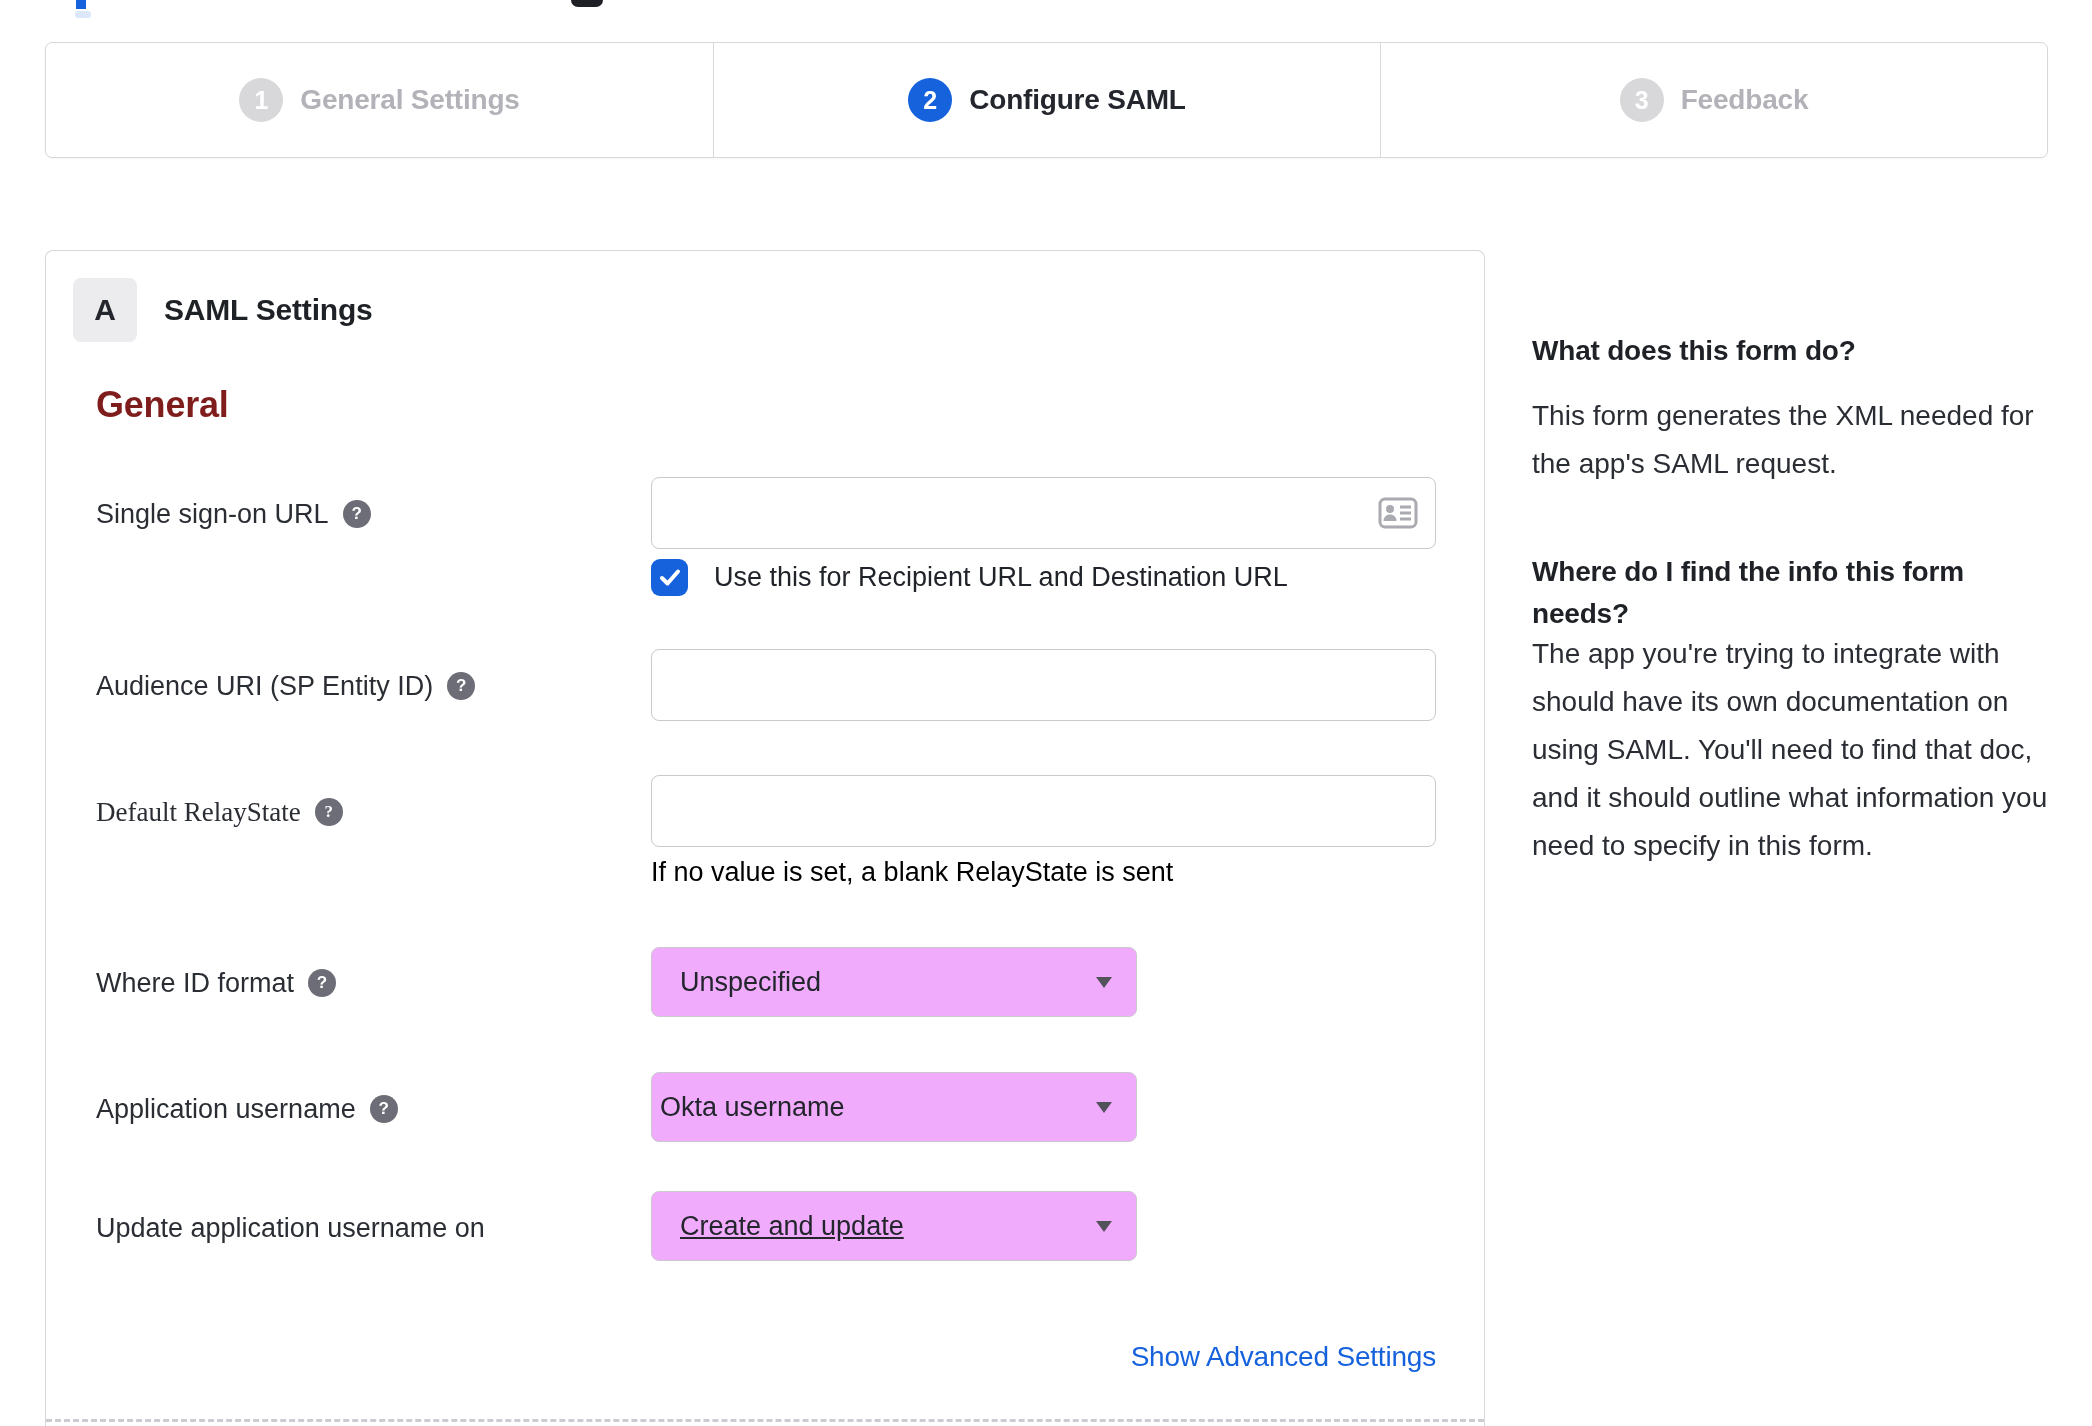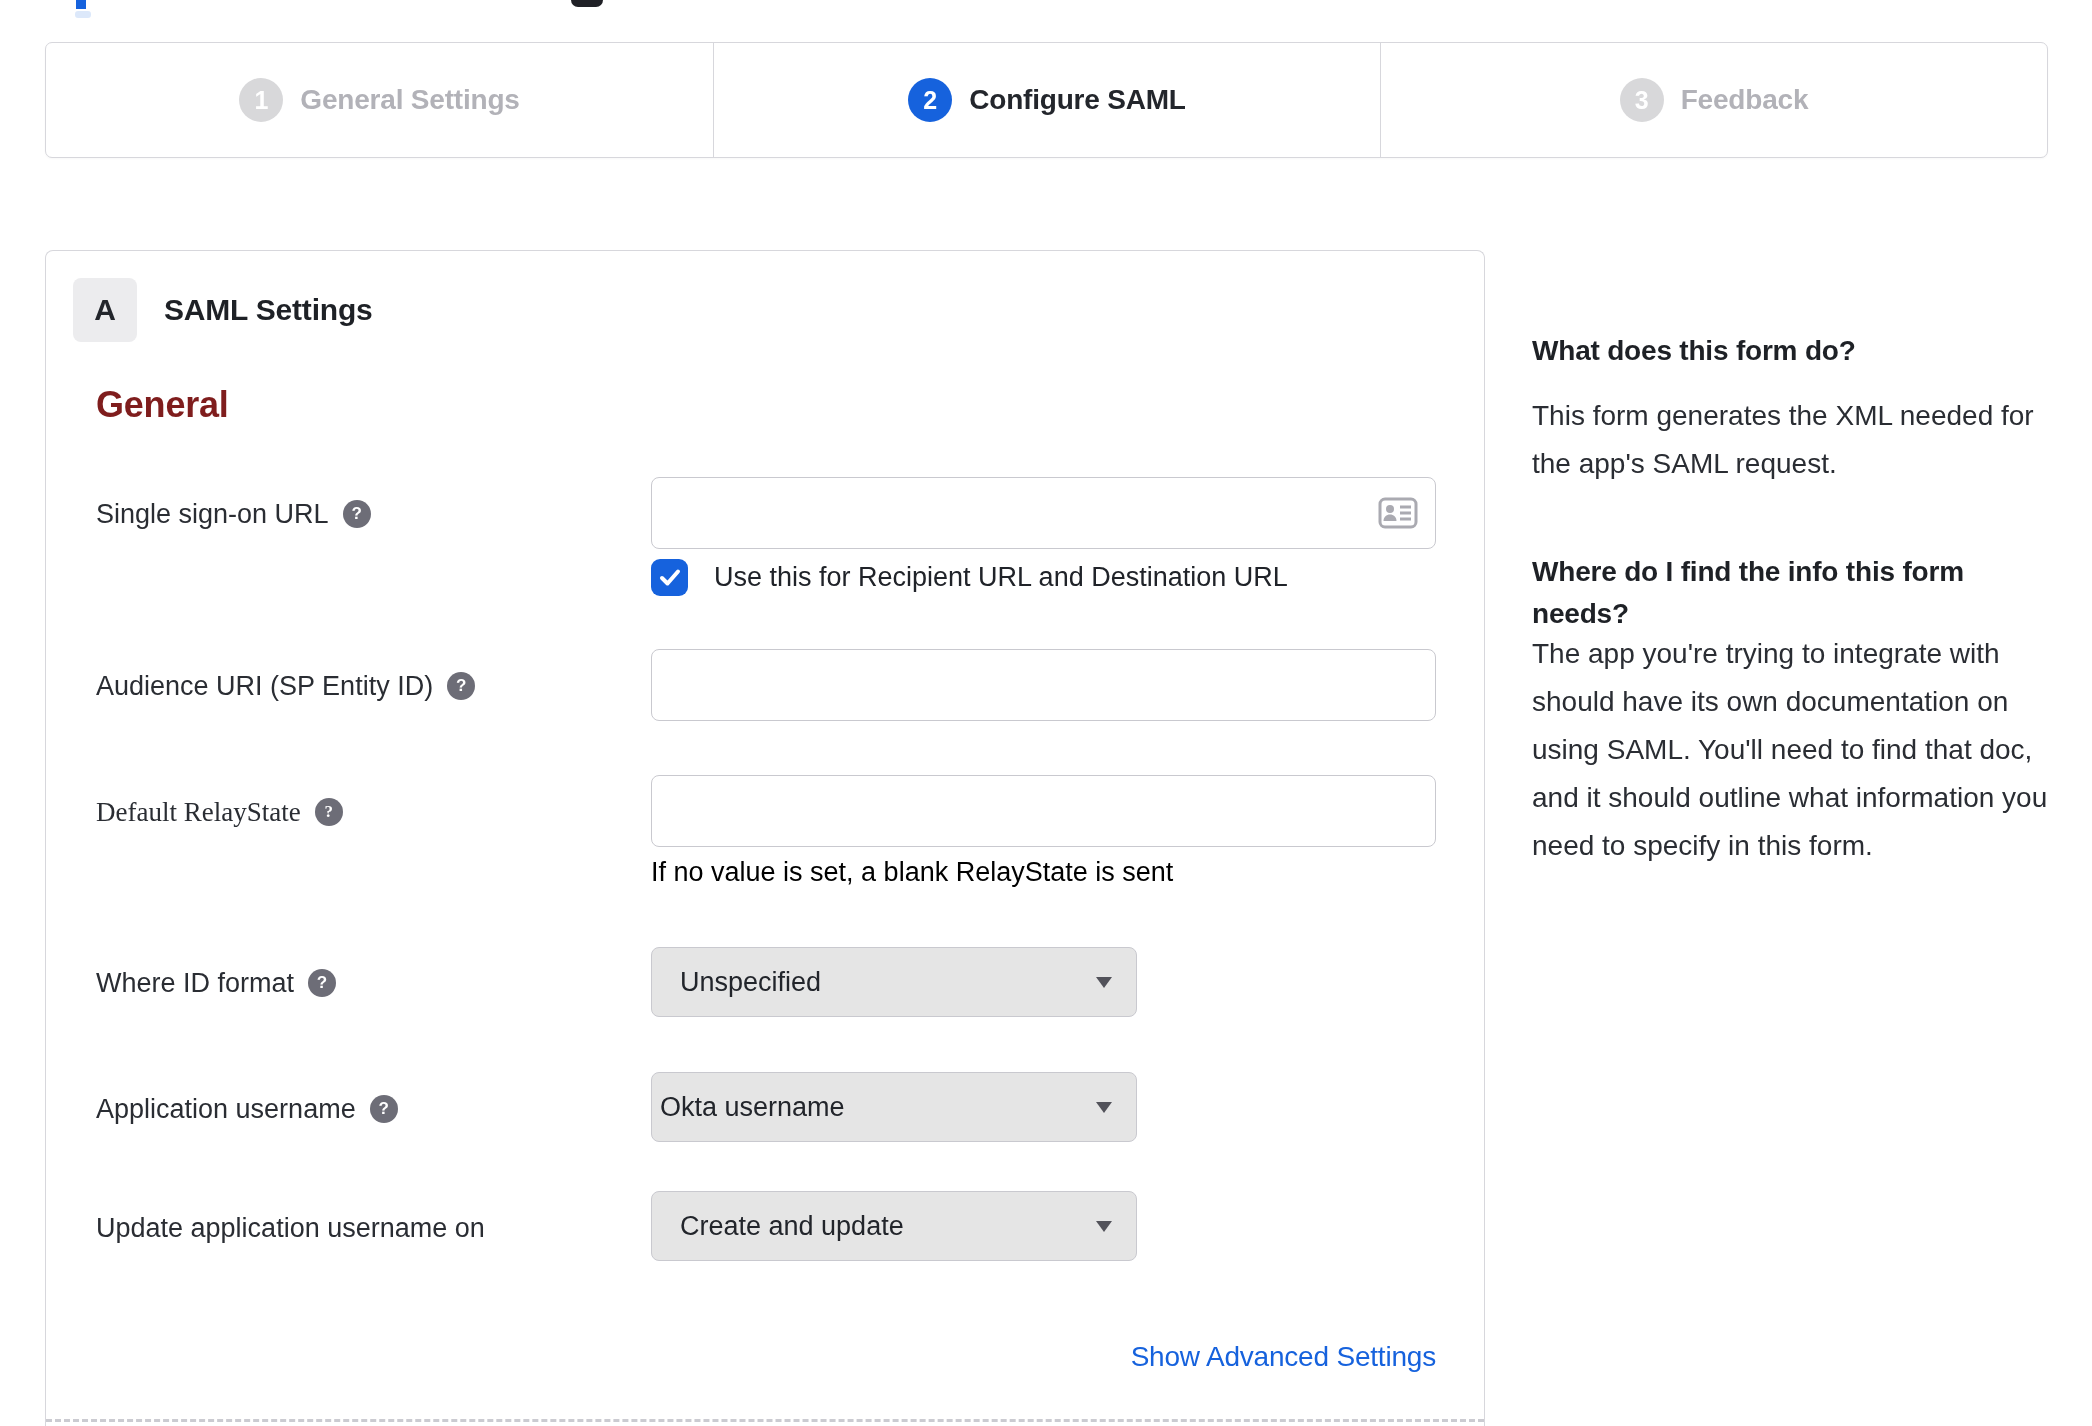--- a/index.html
+++ b/index.html
@@ -60,21 +60,21 @@
   .input-card-icon{position:absolute;left:1332px;width:40px;height:32px;pointer-events:none;}
   .checkbox-row{position:absolute;left:605px;display:flex;align-items:center;gap:26px;height:40px;}
   .checkbox{
     width:37px;height:37px;border-radius:9px;background:#1662dd;flex:0 0 auto;cursor:pointer;
     display:flex;align-items:center;justify-content:center;
   }
   .checkbox-label{font-size:27px;color:#202329;}
   .hint{position:absolute;left:605px;font-size:27px;color:#000000;}
   .select{
     position:absolute;left:605px;width:486px;height:70px;box-sizing:border-box;
-    border:1px solid #c9c9cf;border-radius:8px;background:#e5e5e5;cursor:pointer;
+    border:1px solid #c9c9cf;border-radius:8px;background:#f0abfc;cursor:pointer;
     display:flex;align-items:center;justify-content:space-between;padding:0 24px 0 28px;
   }
   .select-value{font-size:27px;color:#22252b;}
   .select-caret{width:0;height:0;border-left:8px solid transparent;border-right:8px solid transparent;border-top:11px solid #52525a;}
   .advanced-link{
     position:absolute;left:605px;top:1090px;width:785px;text-align:right;
     font-size:28px;color:#1662dd;cursor:pointer;font-weight:500;letter-spacing:-.2px;
   }
 
   
@@ -159,21 +159,21 @@
       <span class="help-icon">?</span>
     </div>
     <div class="select" style="top:821px;padding-left:8px;">
       <span class="select-value">Okta username</span>
       <span class="select-caret"></span>
     </div>
 
     <div class="field-label" style="top:962px;">
       <span>Update application username on</span>
     </div>
-    <div class="select" style="top:940px;">
+    <div class="select" style="top:940px;text-decoration:underline;">
       <span class="select-value">Create and update</span>
       <span class="select-caret"></span>
     </div>
 
     <div class="advanced-link">Show Advanced Settings</div>
 
     <div class="dashed-divider"></div>
   </div>
 
   <div class="sb-h" style="top:330px;">What does this form do?</div>

